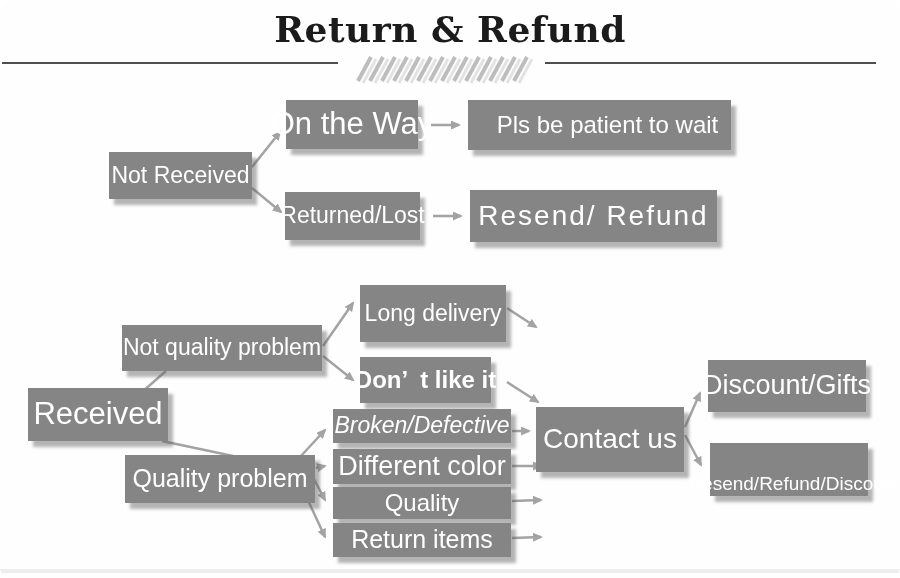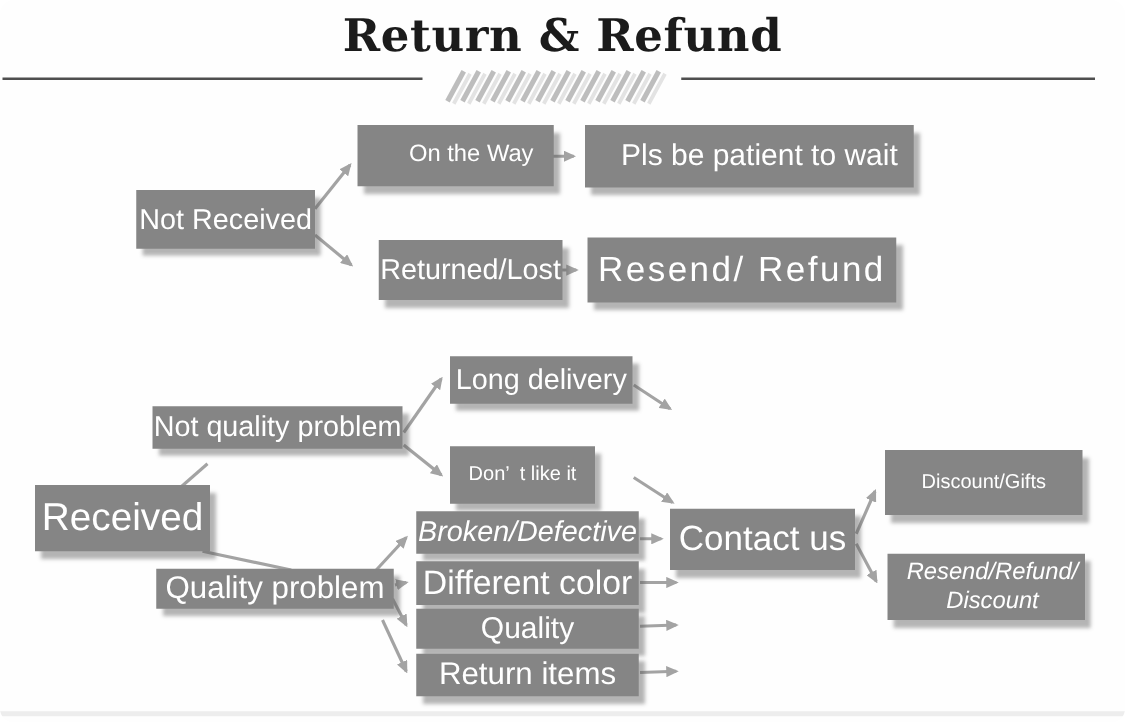--- a/index.html
+++ b/index.html
@@ -16,22 +16,22 @@
   .rule{position:absolute;height:2px;background:#4f4f4f;}
   .rule-left{left:2px;top:62px;width:336px;}
   .rule-right{left:545px;top:62px;width:331px;}
   svg.layer{position:absolute;left:0;top:0;width:900px;height:578px;pointer-events:none;}
   .node{
     position:absolute;background:#858585;color:#ffffff;
     display:flex;align-items:center;justify-content:center;
     box-shadow:5px 6px 3px rgba(90,90,90,0.45);
     white-space:nowrap;line-height:1.1;
   }
-  .node.two-line{flex-direction:column;align-items:center;justify-content:center;
-    padding-left:10px;box-sizing:border-box;white-space:normal;line-height:1.2;font-style:italic;}
+  .node.two-line{align-items:flex-end;justify-content:center;
+    padding-left:10px;box-sizing:border-box;white-space:normal;line-height:1.2;}
   .bottom-band{position:absolute;left:0;top:569px;width:900px;height:4px;background:#ededed;}
 </style>
 </head>
 <body>
 
 <div id="stage">
 
   <div class="title">Return &amp; Refund</div>
   <div class="rule rule-left"></div>
   <div class="rule rule-right"></div>
@@ -90,35 +90,35 @@
       <line x1="512" y1="431" x2="529" y2="431" marker-end="url(#ah)"></line>
       <line x1="512" y1="466" x2="541" y2="466" marker-end="url(#ah)"></line>
       <line x1="512" y1="501" x2="541" y2="500" marker-end="url(#ah)"></line>
       <line x1="512" y1="538" x2="541" y2="537" marker-end="url(#ah)"></line>
       <line x1="685" y1="427" x2="700" y2="393" marker-end="url(#ah)"></line>
       <line x1="685" y1="435" x2="701" y2="465" marker-end="url(#ah)"></line>
     </g>
   </svg>
 
   <div class="node" style="left:109px;top:152px;width:143px;height:47px;font-size:23px;">Not Received</div>
-  <div class="node" style="left:286px;top:100px;width:132px;height:49px;font-size:19px;padding-left:25px;">On the Way</div>
+  <div class="node" style="left:286px;top:100px;width:132px;height:49px;font-size:31px;">On the Way</div>
   <div class="node" style="left:468px;top:100px;width:247px;height:50px;font-size:24px;padding-left:16px;">Pls be patient to wait</div>
-  <div class="node" style="left:285px;top:192px;width:147px;height:48px;font-size:23px;margin-left:18px;">Returned/Lost</div>
+  <div class="node" style="left:285px;top:192px;width:135px;height:48px;font-size:23px;">Returned/Lost</div>
   <div class="node" style="left:470px;top:190px;width:247px;height:52px;font-size:28px;letter-spacing:2px;">Resend/ Refund</div>
 
   <div class="node" style="left:28px;top:388px;width:140px;height:53px;font-size:31px;">Received</div>
-  <div class="node" style="left:122px;top:325px;width:200px;height:34px;font-size:23px;text-align:right;">Not quality problem</div>
-  <div class="node" style="left:360px;top:285px;width:146px;height:38px;font-size:23px;">Long delivery</div>
-  <div class="node" style="left:360px;top:357px;width:116px;height:46px;font-size:16px;">Don’ t like it</div>
-  <div class="node" style="left:125px;top:455px;width:190px;height:32px;font-size:25px;">Quality problem</div>
+  <div class="node" style="left:122px;top:325px;width:200px;height:46px;font-size:23px;text-align:right;">Not quality problem</div>
+  <div class="node" style="left:360px;top:285px;width:146px;height:57px;font-size:23px;">Long delivery</div>
+  <div class="node" style="left:360px;top:357px;width:131px;height:46px;font-size:24px;font-weight:bold;">Don’ t like it</div>
+  <div class="node" style="left:125px;top:455px;width:190px;height:48px;font-size:25px;">Quality problem</div>
   <div class="node" style="left:333px;top:409px;width:178px;height:34px;font-size:23px;font-style:italic;">Broken/Defective</div>
   <div class="node" style="left:333px;top:449px;width:178px;height:35px;font-size:27px;">Different color</div>
   <div class="node" style="left:333px;top:487px;width:178px;height:32px;font-size:24px;">Quality</div>
   <div class="node" style="left:333px;top:523px;width:178px;height:34px;font-size:25px;">Return items</div>
-  <div class="node" style="left:536px;top:407px;width:148px;height:49px;font-size:28px;">Contact us</div>
-  <div class="node" style="left:708px;top:360px;width:158px;height:52px;font-size:16px;">Discount/Gifts</div>
+  <div class="node" style="left:536px;top:407px;width:148px;height:65px;font-size:28px;">Contact us</div>
+  <div class="node" style="left:708px;top:360px;width:158px;height:52px;font-size:27px;">Discount/Gifts</div>
   <div class="node two-line" style="left:710px;top:443px;width:158px;height:53px;font-size:19px;">
     <span>Resend/Refund/</span>
     <span>Discount</span>
   </div>
 
   <div class="bottom-band"></div>
 </div>
 
 </body></html>

